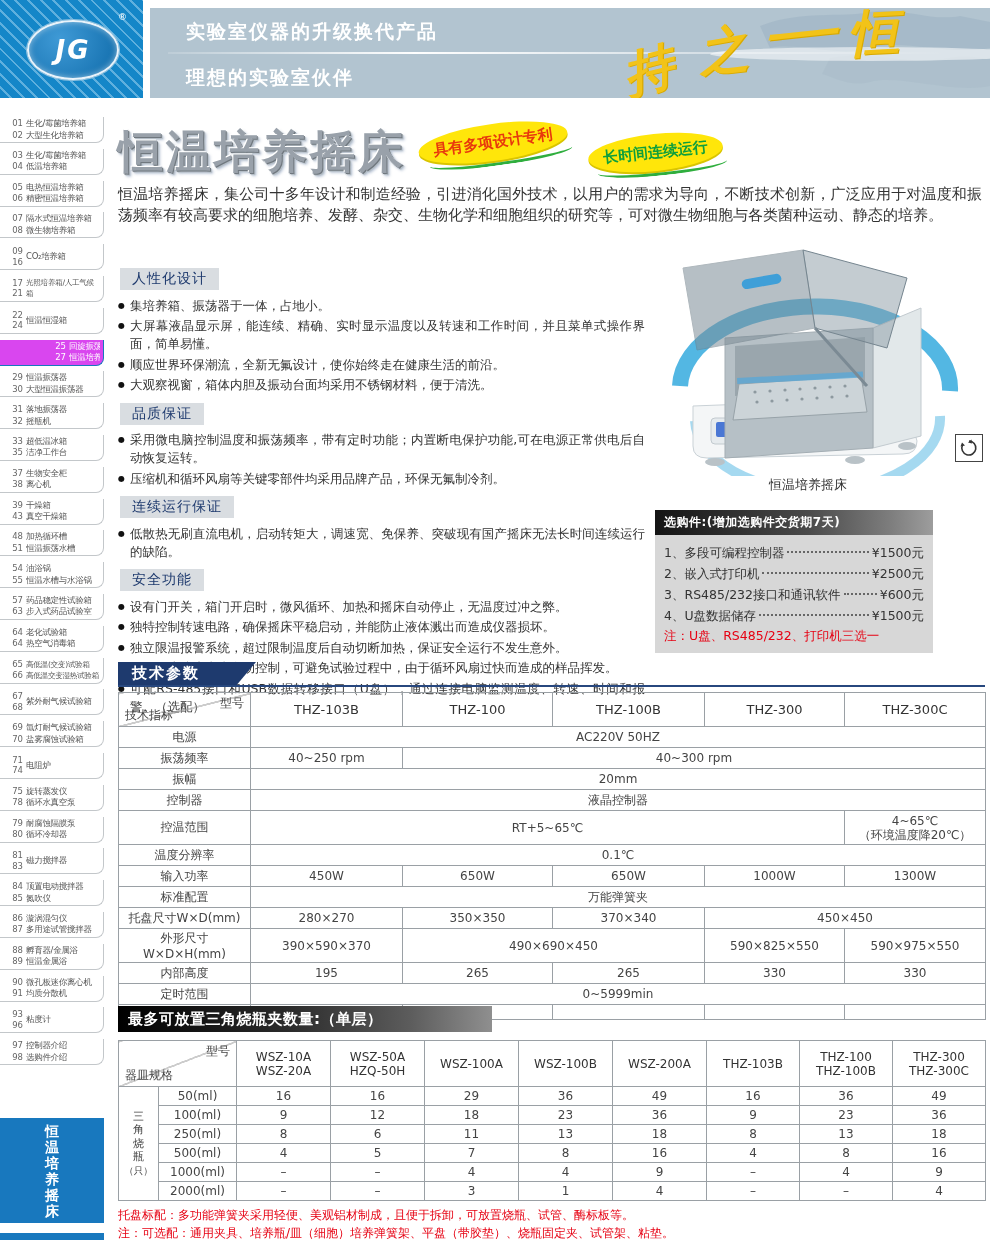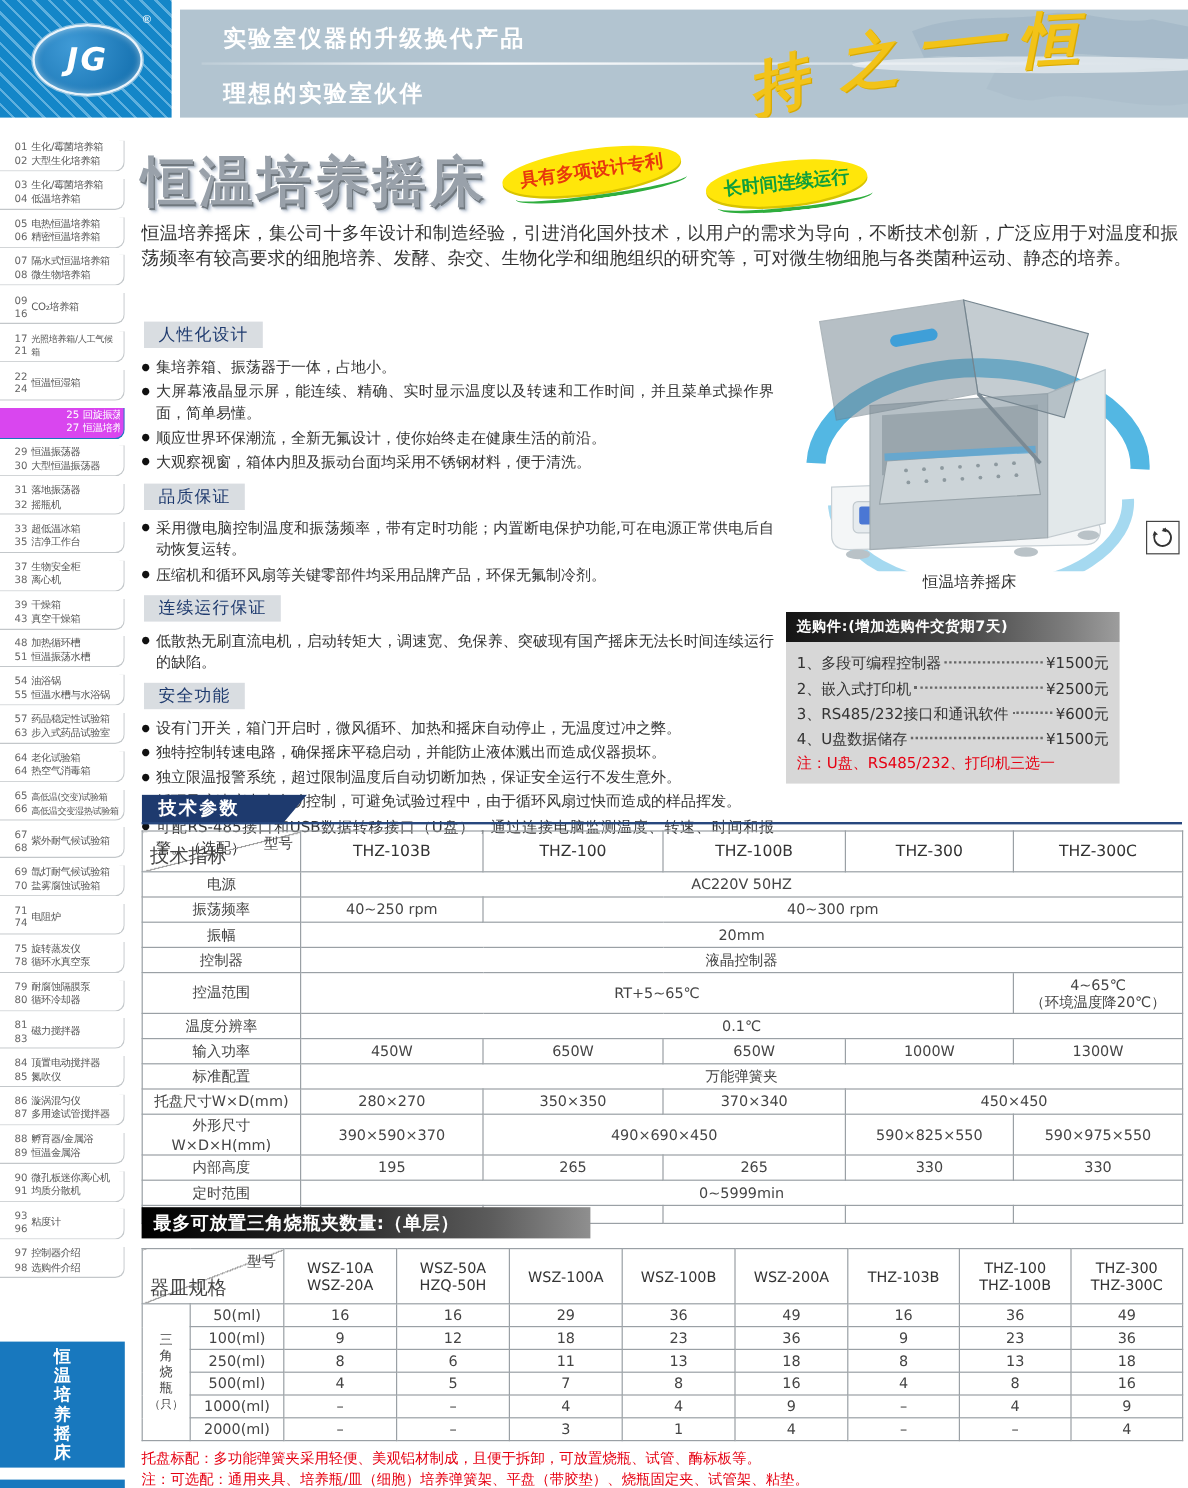--- a/index.html
+++ b/index.html
@@ -93,21 +93,21 @@
   table{border-collapse:collapse;table-layout:fixed;}
   .tech-table{position:absolute;left:0;top:576px;width:867px;font-size:12px;color:#444;text-align:center;}
   .tech-table td,.tech-table th{border:1px solid #9aa0a5;padding:1px 2px;font-weight:normal;}
   .tech-table tr{height:21px;}
   .tech-table tr.hdr{height:34px;}
   .tech-table tr.tall{height:34px;}
   .tech-table tr.empty{height:15px;}
   .tech-table .model{font-size:13px;color:#333;}
   .corner{position:relative;background-image:linear-gradient(to bottom right,transparent calc(50% - 0.5px),#999 calc(50% - 0.5px),#999 calc(50% + 0.5px),transparent calc(50% + 0.5px));}
   .corner .ctop{position:absolute;top:2px;right:6px;font-size:12px;color:#444;}
-  .corner .cbot{position:absolute;bottom:2px;left:6px;font-size:16px;color:#444;}
+  .corner .cbot{position:absolute;bottom:2px;left:6px;font-size:12px;color:#444;}
   .cell2{line-height:14px;}
 
   .flask-bar{position:absolute;left:0;top:890px;width:374px;height:26px;box-sizing:border-box;
     background:linear-gradient(90deg,#000,#2a2a2a 45%,#5c5c5c 78%,#8f8f8f);
     color:#fff;font-weight:bold;font-size:15px;line-height:26px;padding-left:10px;letter-spacing:0.5px;}
   .flask-table{position:absolute;left:0;top:924px;width:867px;font-size:12px;color:#444;text-align:center;}
   .flask-table td,.flask-table th{border:1px solid #9aa0a5;padding:0 2px;font-weight:normal;}
   .flask-table tr{height:19px;}
   .flask-table tr.hdr{height:46px;}
   .flask-table .model{font-size:12px;color:#333;line-height:14px;}

